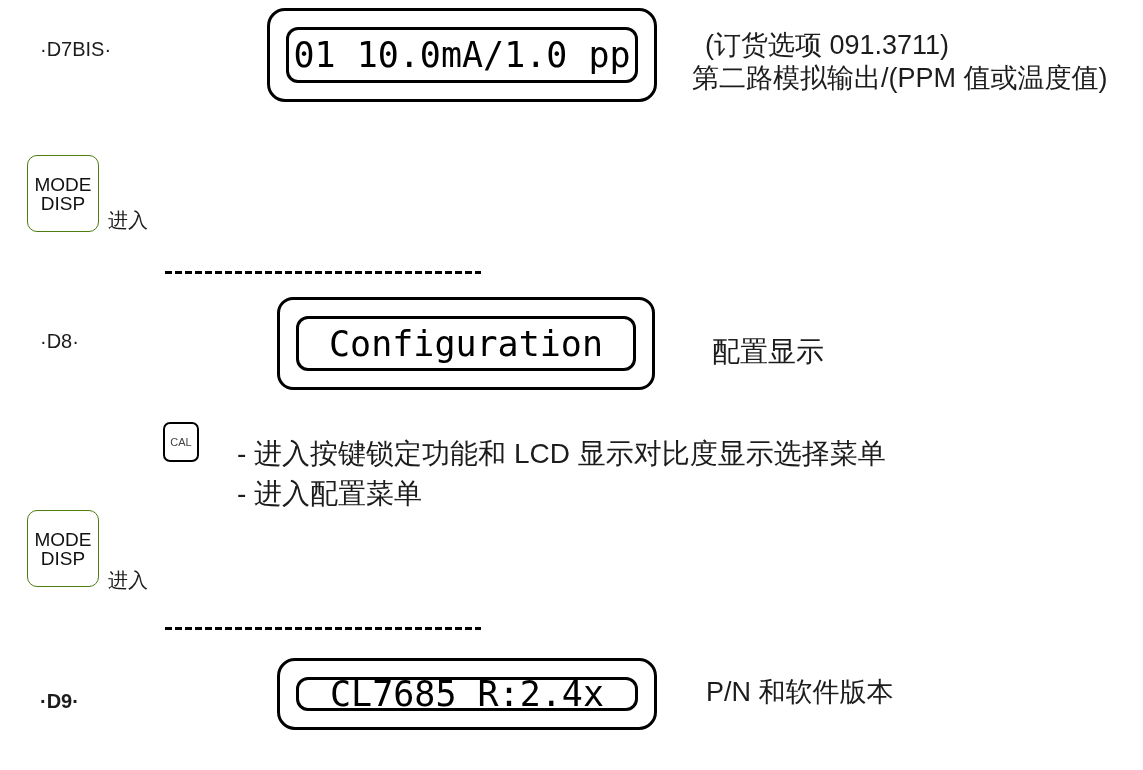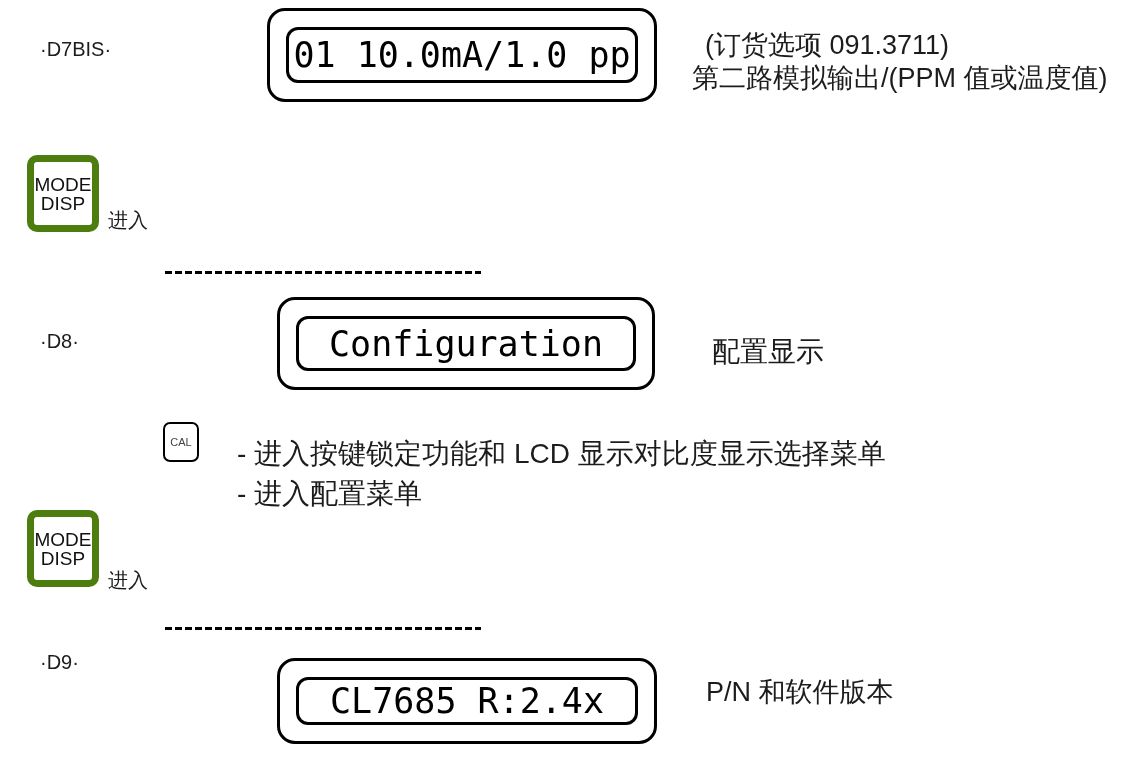--- a/index.html
+++ b/index.html
@@ -48,21 +48,21 @@
     font-size: 35px;
     white-space: pre;
     color: #000000;
   }
 
   
   .mode-btn {
     box-sizing: border-box;
     width: 72px;
     height: 77px;
-    border: 7px solid #4d7c0f;
+    border: 1px solid #4d7c0f;
     border-radius: 10px;
     background: #ffffff;
     display: flex;
     flex-direction: column;
     align-items: center;
     justify-content: center;
     font-size: 19px;
     line-height: 19px;
     letter-spacing: 0px;
     color: #111111;
@@ -133,21 +133,21 @@
   <div class="abs mode-btn" style="left:27px; top:155px;">
     <span>MODE</span>
     <span>DISP</span>
   </div>
   <div class="abs caption-cn" style="left:108px; top:203px;">进入</div>
 
   <div class="abs dashed-sep" style="left:165px; top:271px;"></div>
 
   <div class="abs state-label" style="left:18px; top:329px;">·D8·</div>
 
-  <div class="abs lcd" style="left:277px; top:297px; width:378px; height:93px;">
+  <div class="abs lcd" style="left:277px; top:297px; width:378px; height:93px;border-radius:16px;">
     <div class="lcd-inner">Configuration</div>
   </div>
 
   <div class="abs note-cn-lg" style="left:712px; top:319px;margin-top:16px;">配置显示</div>
 
   <div class="abs cal-btn" style="left:163px; top:422px;">
     <span>CAL</span>
   </div>
   <div class="abs bullets" style="left:237px; top:434px;">
     <div>- 进入按键锁定功能和 LCD 显示对比度显示选择菜单</div>
@@ -155,21 +155,21 @@
   </div>
 
   <div class="abs mode-btn" style="left:27px; top:510px;">
     <span>MODE</span>
     <span>DISP</span>
   </div>
   <div class="abs caption-cn" style="left:108px; top:563px;">进入</div>
 
   <div class="abs dashed-sep" style="left:165px; top:627px;"></div>
 
-  <div class="abs state-label" style="left:18px; top:650px;">·D9·</div>
+  <div class="abs state-label" style="left:18px; top:689px;font-weight:bold;">·D9·</div>
 
-  <div class="abs lcd" style="left:277px; top:658px; width:380px; height:86px;">
+  <div class="abs lcd" style="left:277px; top:658px; width:380px; height:72px;">
     <div class="lcd-inner">CL7685 R:2.4x</div>
   </div>
 
   <div class="abs note-cn" style="left:706px; top:676px;">P/N 和软件版本</div>
 
 </div>
 
 </body></html>

